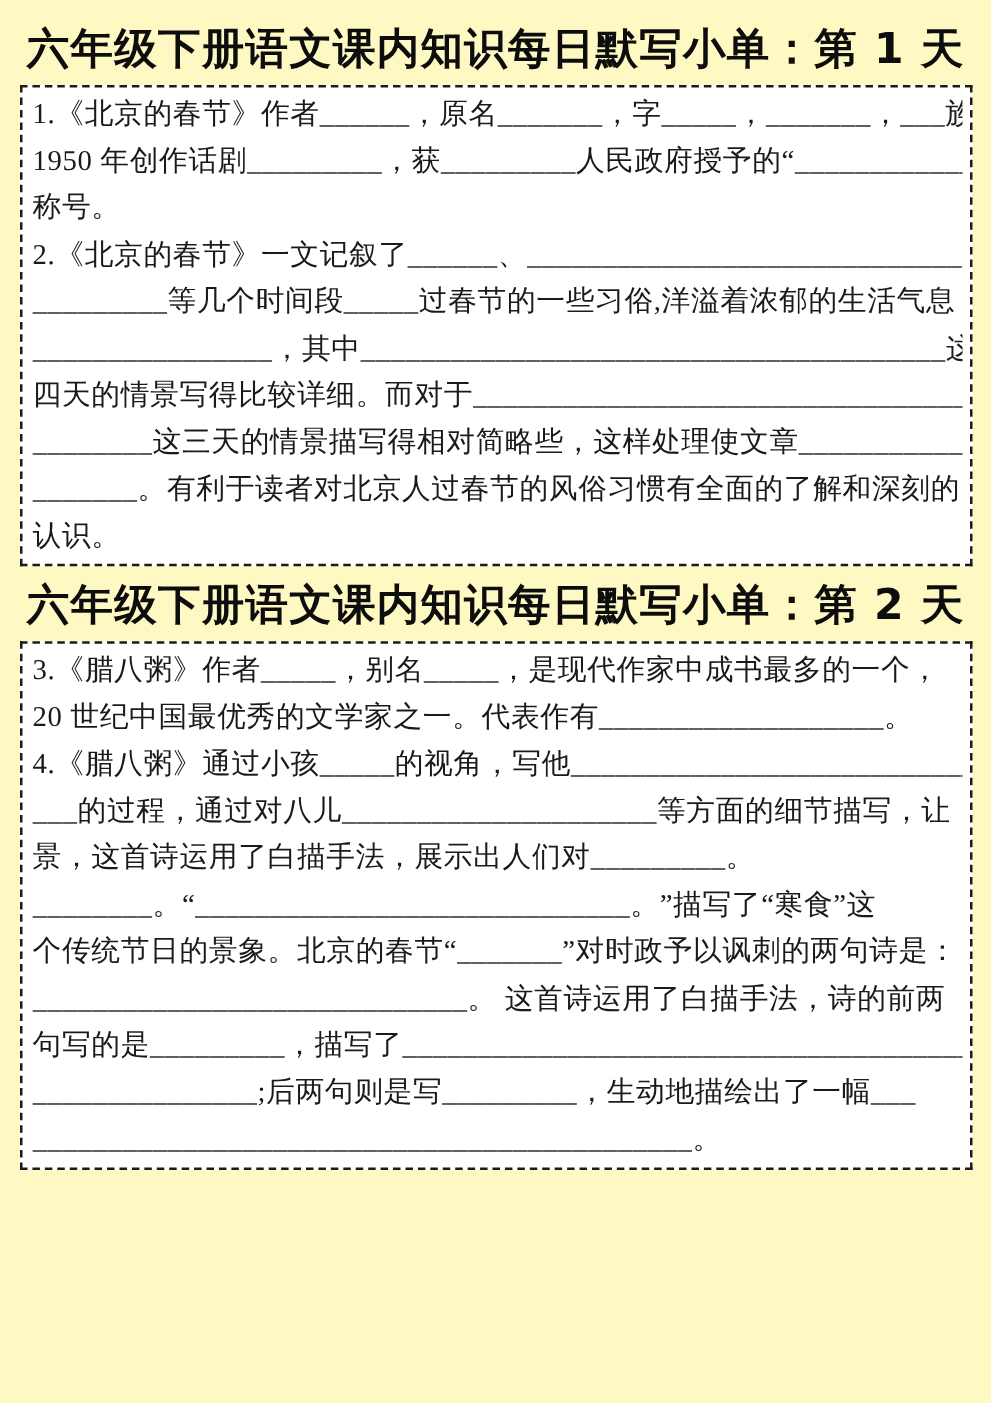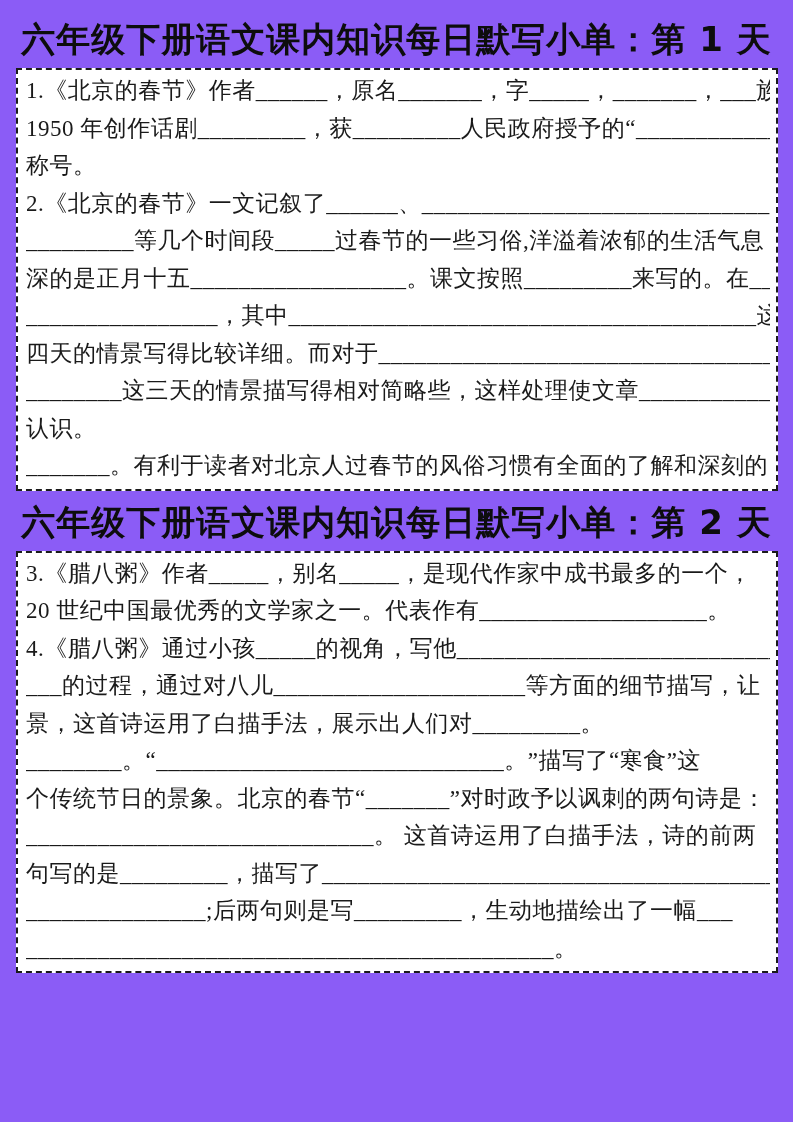--- a/index.html
+++ b/index.html
@@ -5,21 +5,21 @@
   html, body {
     margin: 0;
     padding: 0;
     background: #ffffff;
   }
   .page {
     position: relative;
     width: 793px;
     height: 1122px;
     margin: 0 auto;
-    background: #8b5cf6;
+    background: #fef9c3;
     color: #141414;
     overflow: hidden;
     font-family: "Liberation Serif", "DejaVu Serif", serif;
   }
   .title {
     margin: 0;
     padding-top: 12px;
     height: 54px;
     line-height: 54px;
     text-align: center;
@@ -59,26 +59,25 @@
 <div class="page">
 
   <h1 class="title">六年级下册语文课内知识每日默写小单：第 1 天</h1>
 
   <div class="box">
       <div class="line">1.《北京的春节》作者______，原名_______，字_____，_______，___族。</div>
       <div class="line">1950 年创作话剧_________，获_________人民政府授予的“_____________”</div>
       <div class="line">称号。</div>
       <div class="line">2.《北京的春节》一文记叙了______、_____________________________</div>
       <div class="line">_________等几个时间段_____过春节的一些习俗,洋溢着浓郁的生活气息</div>
-      <div class="line">深的是正月十五__________________。课文按照_________来写的。在__</div>
       <div class="line">________________，其中_______________________________________这</div>
       <div class="line">四天的情景写得比较详细。而对于__________________________________</div>
       <div class="line">________这三天的情景描写得相对简略些，这样处理使文章___________</div>
+      <div class="line">_______。有利于读者对北京人过春节的风俗习惯有全面的了解和深刻的</div>
       <div class="line">认识。</div>
-      <div class="line">_______。有利于读者对北京人过春节的风俗习惯有全面的了解和深刻的</div>
     </div>
 
   <h1 class="title second">六年级下册语文课内知识每日默写小单：第 2 天</h1>
 
   <div class="box">
       <div class="line">3.《腊八粥》作者_____，别名_____，是现代作家中成书最多的一个，</div>
       <div class="line">20 世纪中国最优秀的文学家之一。代表作有___________________。</div>
       <div class="line">4.《腊八粥》通过小孩_____的视角，写他____________________________</div>
       <div class="line">___的过程，通过对八儿_____________________等方面的细节描写，让</div>
       <div class="line">景，这首诗运用了白描手法，展示出人们对_________。</div>

